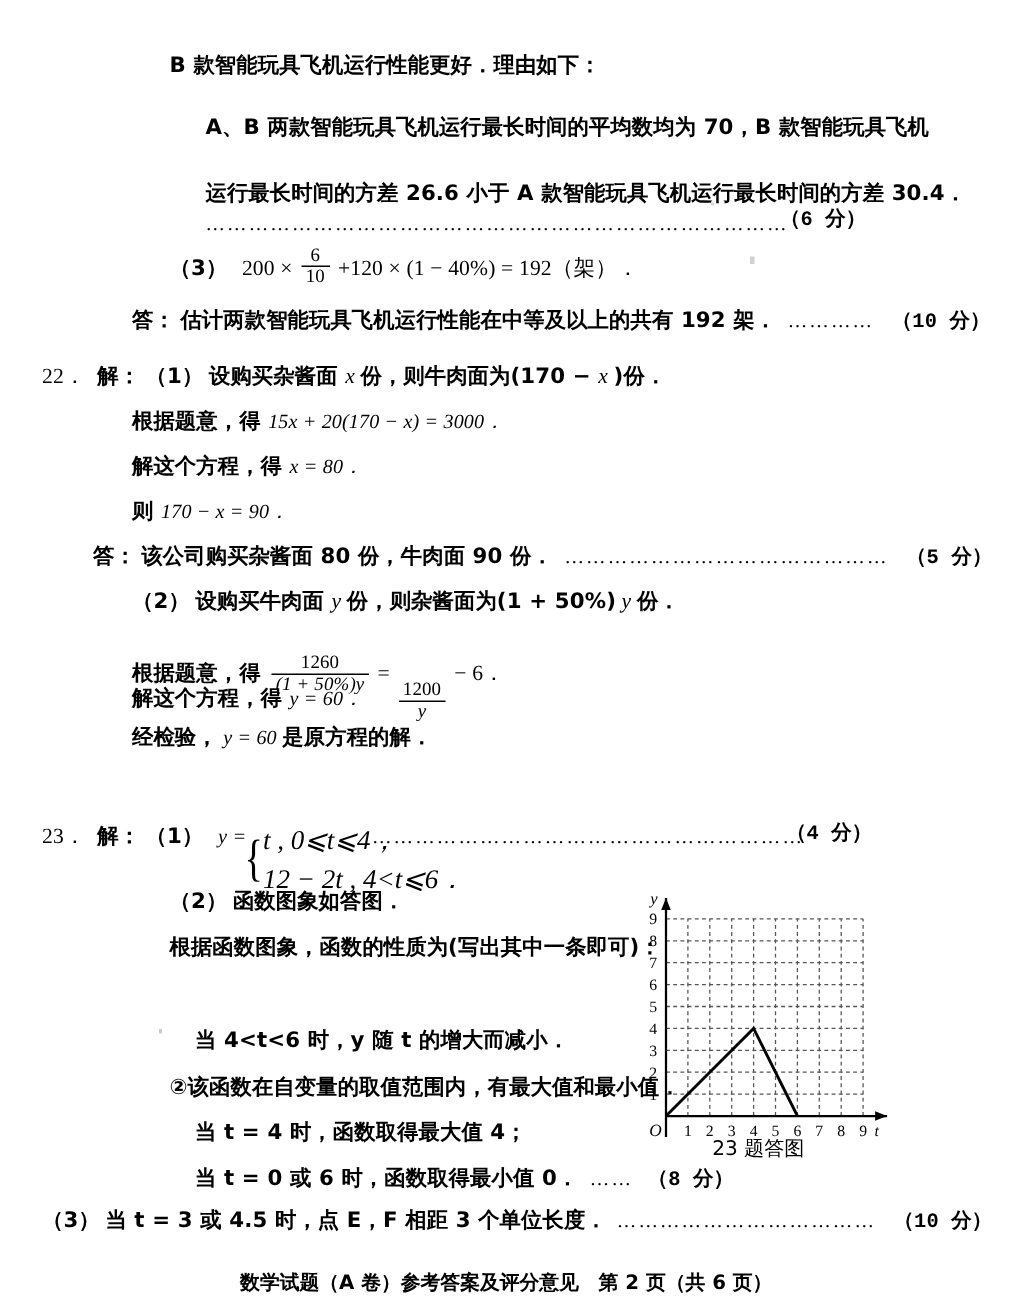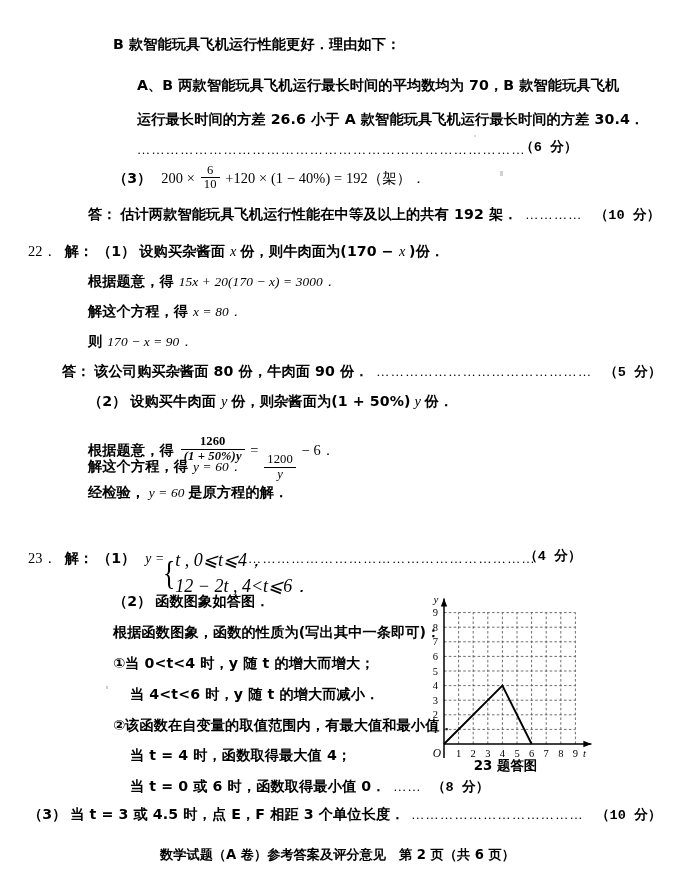--- a/index.html
+++ b/index.html
@@ -85,21 +85,21 @@
     width: 175px;
     height: 190px;
   }
   #graph-caption {
     position: absolute;
     left: 418px;
     top: 757px;
     width: 175px;
     text-align: center;
     font-family: "DejaVu Sans", sans-serif;
-    font-weight: 700;
+    font-weight: 400;
     font-size: 13.4px;
   }
 
   
   #footer {
     position: absolute;
     left: 0;
     right: 0;
     top: 846px;
     text-align: center;
@@ -112,21 +112,21 @@
 </style>
 </head>
 <body>
 
 <div class="page">
 
   <div class="line cn" style="left:113px; top:37px;">B 款智能玩具飞机运行性能更好．理由如下：</div>
 
   <div class="line cn" style="left:137px; top:78px;">A、B 两款智能玩具飞机运行最长时间的平均数均为 70，B 款智能玩具飞机</div>
 
-  <div class="line cn" style="left:137px; top:112px;">运行最长时间的方差 26.6 小于 A 款智能玩具飞机运行最长时间的方差 30.4．</div>
+  <div class="line cn" style="left:137px; top:122px;">运行最长时间的方差 26.6 小于 A 款智能玩具飞机运行最长时间的方差 30.4．</div>
 
   <div class="line" style="left:137px; top:142px;">
     <span class="dots">………………………………………………………………………</span>
   </div>
   <div class="line score" style="left:520px; top:141px;">（6 分）</div>
 
   <div class="line" style="left:113px; top:166px;">
     <span class="cn">（3）</span>
     <span class="mn" style="margin-left:6px;text-align:center;">200 ×</span>
     <span class="frac">
@@ -180,21 +180,21 @@
     <span class="cn">（2）</span>
     <span class="cn">设购买牛肉面 </span>
     <span class="mi">y</span>
     <span class="cn"> 份，则杂酱面为(1 + 50%)</span>
     <span class="mi">y</span>
     <span class="cn"> 份．</span>
   </div>
 
   <div class="line" style="left:88px; top:418px;">
     <span class="cn" style="vertical-align:middle;">根据题意，得 </span>
-    <span class="frac" style="top:-0.05em;font-weight:bold;">
+    <span class="frac" style="top:-0.05em;">
       <span class="num">1260</span>
       <span class="den mi">(1 + 50%)y</span>
     </span>
     <span class="mn" style="vertical-align:middle;">=</span>
     <span class="frac" style="top:-0.05em;margin-top:36px;">
       <span class="num">1200</span>
       <span class="den mi">y</span>
     </span>
     <span class="mn" style="vertical-align:middle;">− 6．</span>
   </div>
@@ -231,21 +231,20 @@
   </div>
   <div class="line score" style="left:524px; top:550px;">（4 分）</div>
 
   <div class="line" style="left:113px; top:594px;">
     <span class="cn">（2）</span>
     <span class="cn">函数图象如答图．</span>
   </div>
 
   <div class="line cn" style="left:113px; top:625px;">根据函数图象，函数的性质为(写出其中一条即可)：</div>
 
-  <div class="line cn" style="left:113px; top:656px;">①当 0&lt;t&lt;4 时，y 随 t 的增大而增大；</div>
 
   <div class="line cn" style="left:130px; top:687px;">当 4&lt;t&lt;6 时，y 随 t 的增大而减小．</div>
 
   <div class="line cn" style="left:113px; top:718px;">②该函数在自变量的取值范围内，有最大值和最小值．</div>
 
   <div class="line cn" style="left:130px; top:748px;">当 t = 4 时，函数取得最大值 4；</div>
 
   <div class="line" style="left:130px; top:779px;">
     <span class="cn">当 t = 0 或 6 时，函数取得最小值 0．</span>
     <span class="dots" style="margin-left:4px;">……</span>

